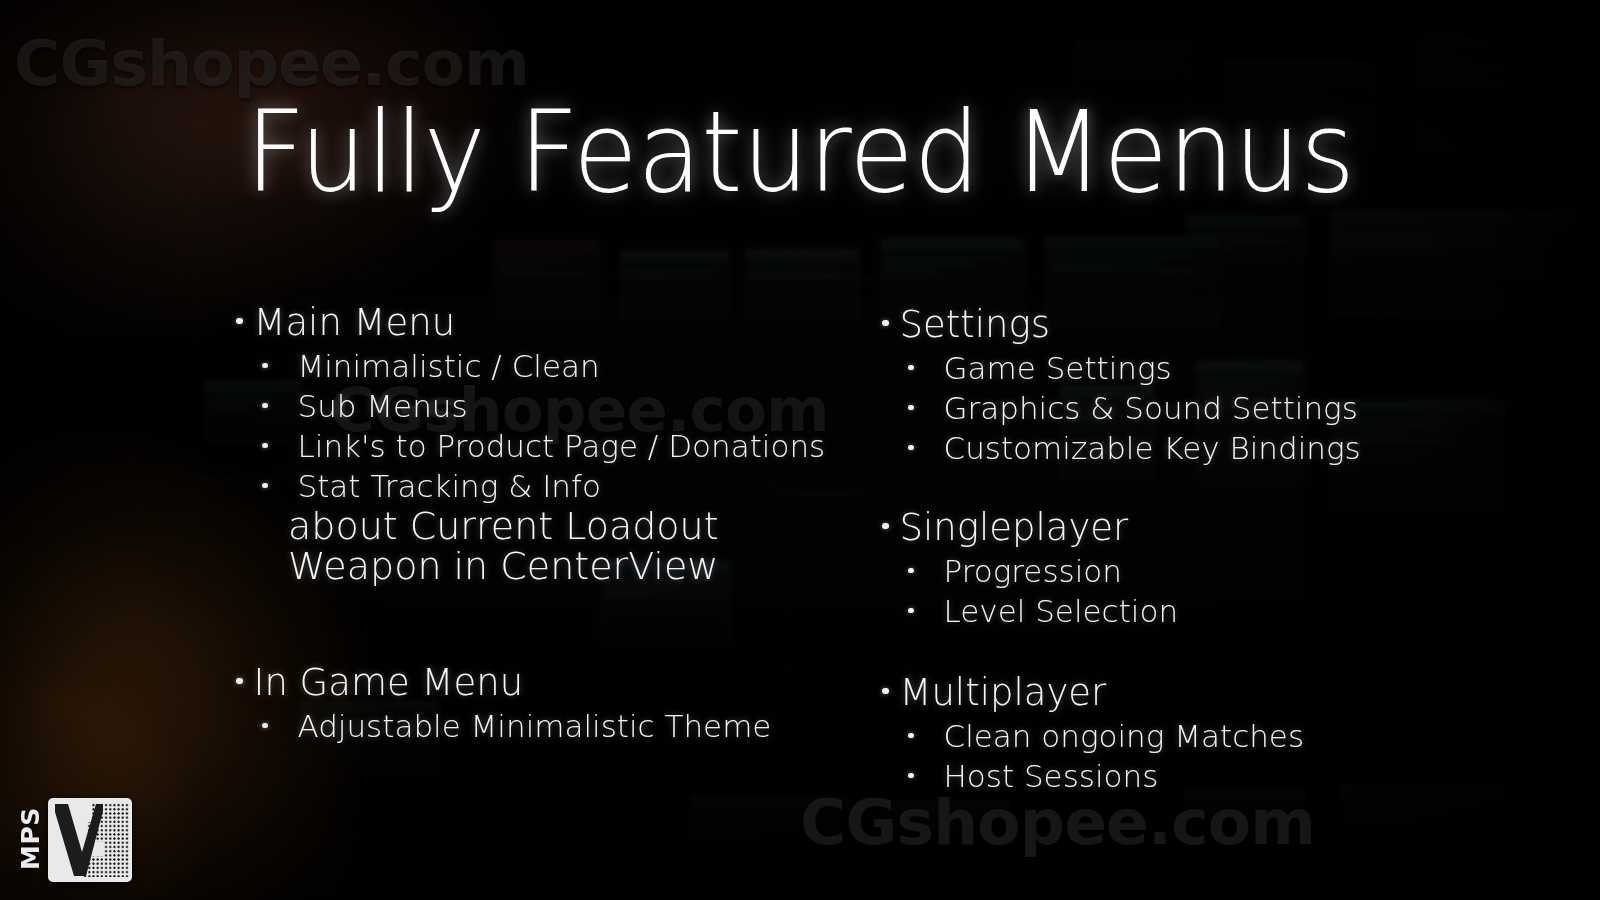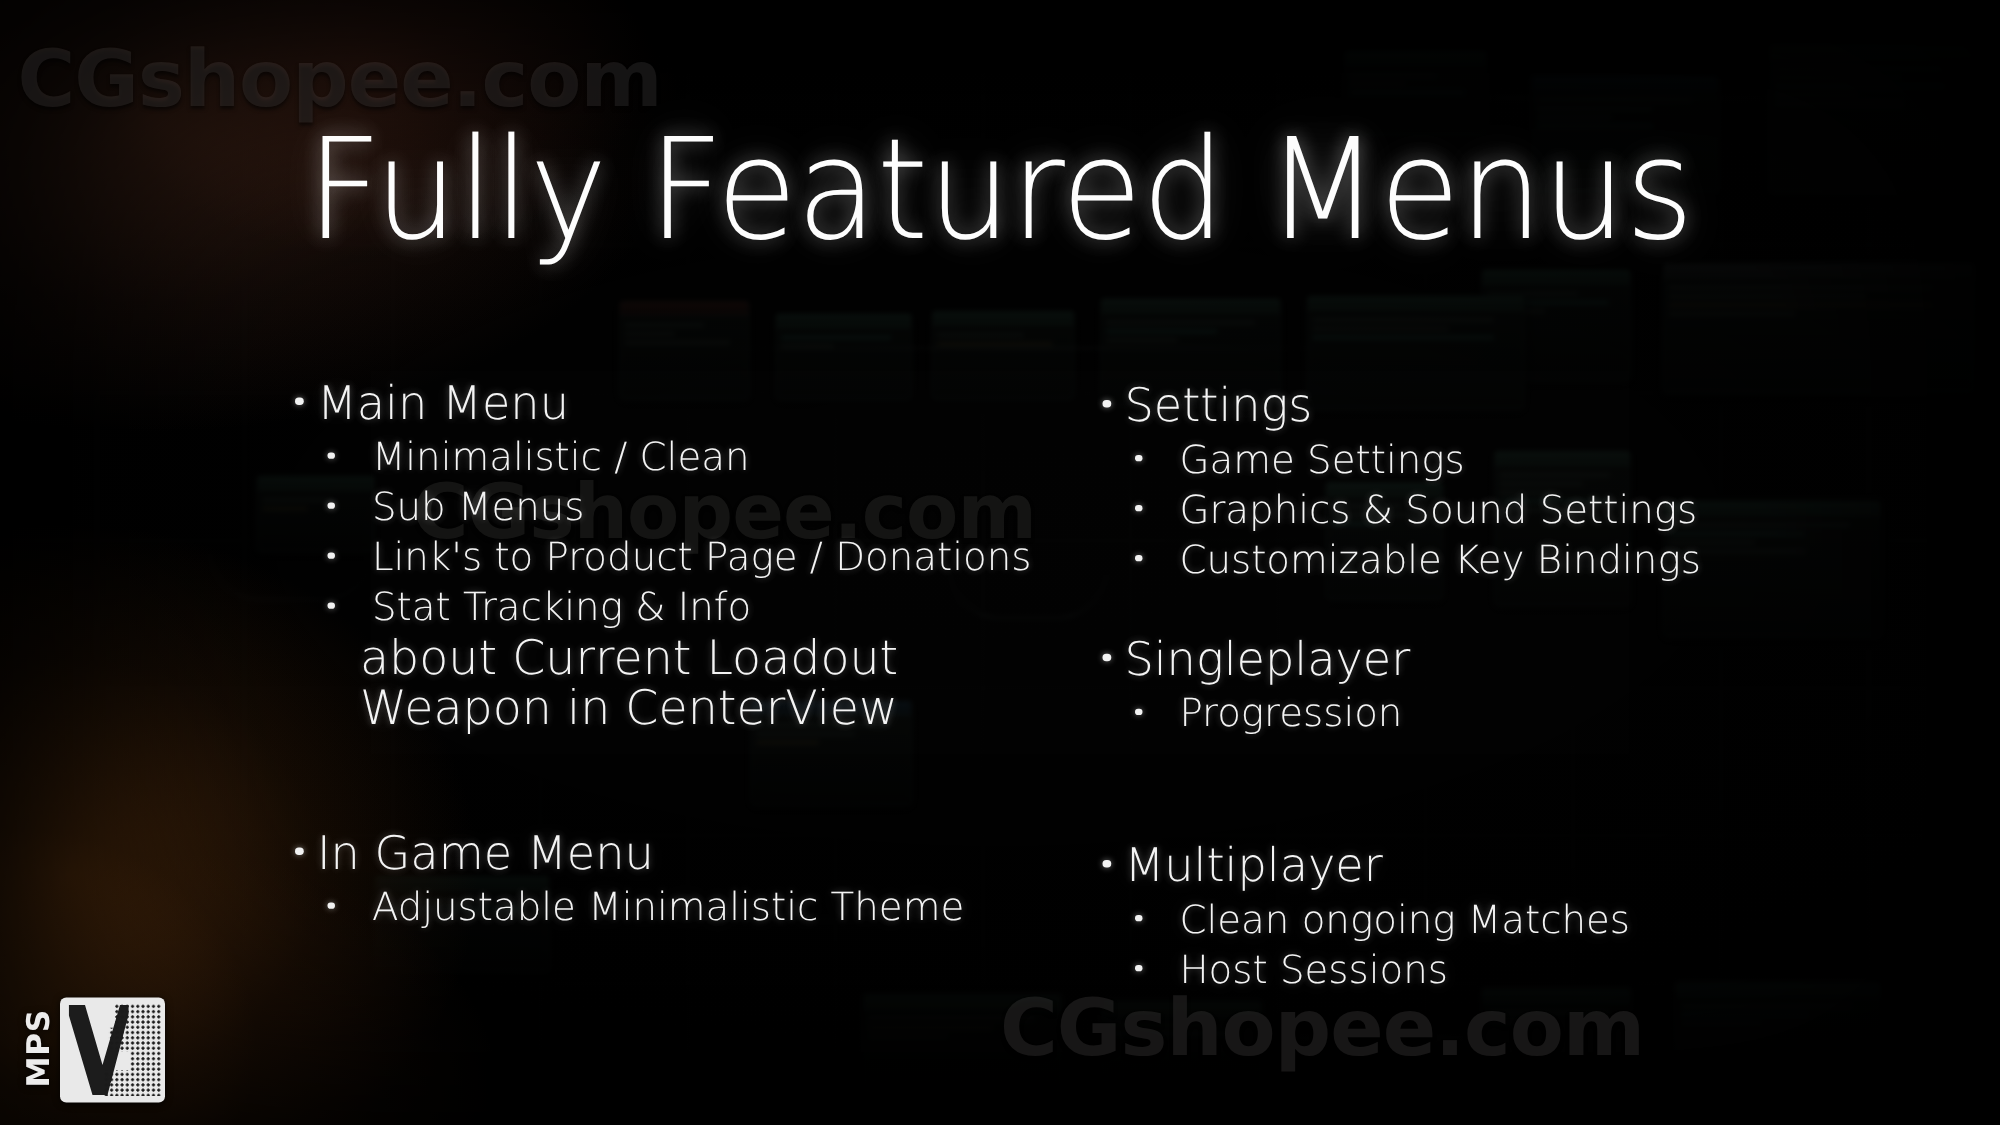--- a/index.html
+++ b/index.html
@@ -500,20 +500,24 @@
 
     <div class="group" style="top:505px;">
       <div class="bullet-row lvl1">
         <span class="dot"></span>
         <span class="txt">Singleplayer</span>
       </div>
       <div class="bullet-row lvl2">
         <span class="dot"></span>
         <span class="txt">Progression</span>
       </div>
+      <div class="bullet-row lvl2">
+        <span class="dot"></span>
+        <span class="txt">Level Selection</span>
+      </div>
     </div>
 
     <div class="group" style="top:670px;text-align:right;">
       <div class="bullet-row lvl1">
         <span class="dot"></span>
         <span class="txt">Multiplayer</span>
       </div>
       <div class="bullet-row lvl2">
         <span class="dot"></span>
         <span class="txt">Clean ongoing Matches</span>

